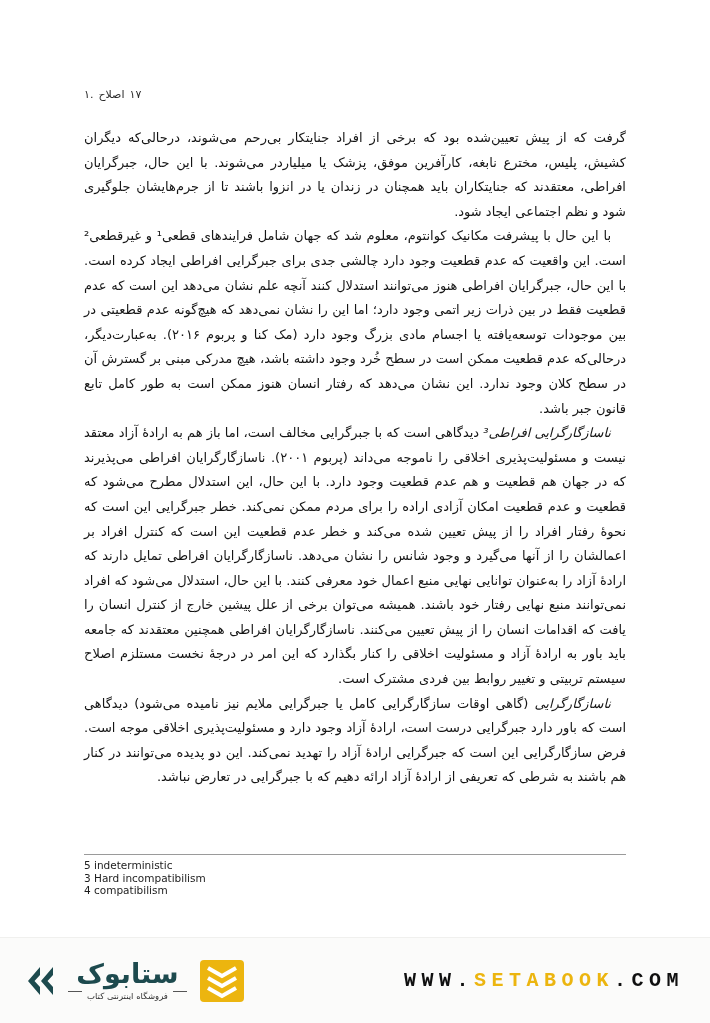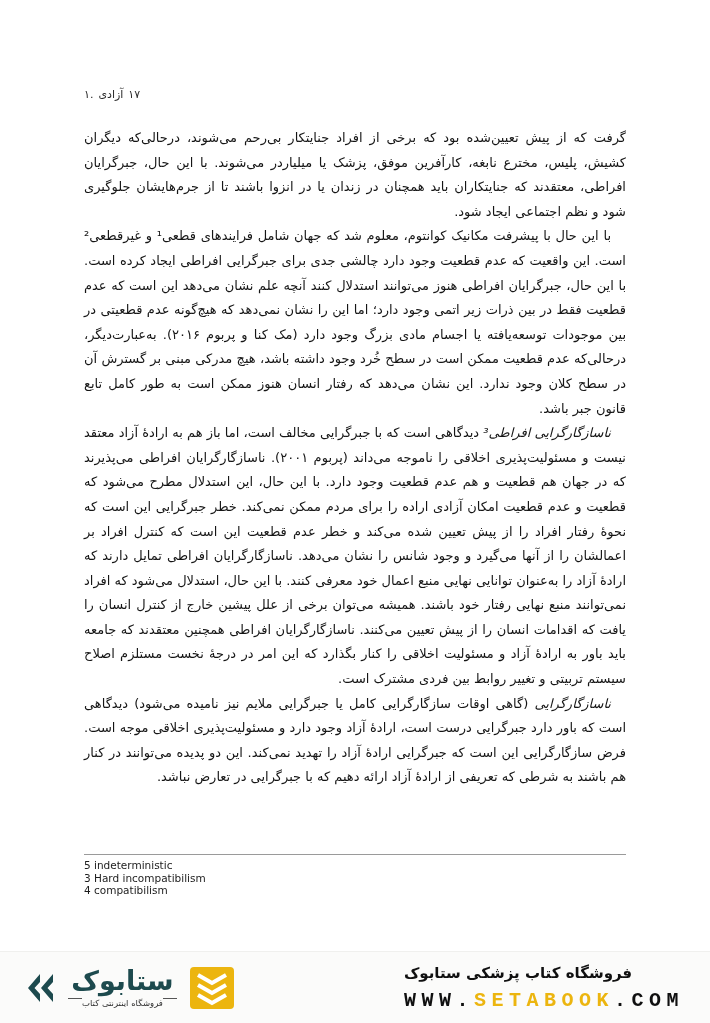--- a/index.html
+++ b/index.html
@@ -59,21 +59,21 @@
     color:#1c1c1c;
   }
   .fn-rule{
     border-top:1px solid #9a9a9a;
     margin-bottom:4px;
   }
   
   .footer{
     position:absolute;
     left:0;right:0;bottom:0;
-    height:72px;
+    height:86px;
     background:#fbfbfa;
     border-top:1px solid #f0f0ee;
     display:flex;
     align-items:center;
     justify-content:space-between;
     padding:0 26px;
   }
   .brand{
     display:flex;
     align-items:center;
@@ -87,20 +87,21 @@
     direction:rtl;
   }
   .brand-name{
     font-size:27px;
     font-weight:bold;
     color:var(--teal);
     line-height:1.05;
   }
   .brand-sub-row{
     display:flex;
+    gap:5px;
     margin-top:2px;
   }
   .brand-sub-row .dash{
     width:14px;height:1px;background:#555;
   }
   .brand-sub{
     font-size:8.5px;
     color:#333;
     letter-spacing:0.5px;
     white-space:nowrap;
@@ -128,21 +129,21 @@
   }
   .store-url .gold{color:var(--gold);}
 </style>
 </head>
 <body>
 
 <div class="page">
 
   <div class="running-head">
     <span>۱.</span>
-    <span>آزادی</span>
+    <span>اصلاح</span>
     <span class="pagenum">۱۷</span>
   </div>
 
   <div class="body-text" id="paragraphs" dir="rtl">
       <p>گرفت که از پیش تعیین‌شده بود که برخی از افراد جنایتکار بی‌رحم می‌شوند، درحالی‌که دیگران کشیش، پلیس، مخترع نابغه، کارآفرین موفق، پزشک یا میلیاردر می‌شوند. با این حال، جبرگرایان افراطی، معتقدند که جنایتکاران باید همچنان در زندان یا در انزوا باشند تا از جرم‌هایشان جلوگیری شود و نظم اجتماعی ایجاد شود.</p>
       <p class="indent">با این حال با پیشرفت مکانیک کوانتوم، معلوم شد که جهان شامل فرایندهای قطعی¹ و غیرقطعی² است. این واقعیت که عدم قطعیت وجود دارد چالشی جدی برای جبرگرایی افراطی ایجاد کرده است. با این حال، جبرگرایان افراطی هنوز می‌توانند استدلال کنند آنچه علم نشان می‌دهد این است که عدم قطعیت فقط در بین ذرات زیر اتمی وجود دارد؛ اما این را نشان نمی‌دهد که هیچ‌گونه عدم قطعیتی در بین موجودات توسعه‌یافته یا اجسام مادی بزرگ وجود دارد (مک کنا و پربوم ۲۰۱۶). به‌عبارت‌دیگر، درحالی‌که عدم قطعیت ممکن است در سطح خُرد وجود داشته باشد، هیچ مدرکی مبنی بر گسترش آن در سطح کلان وجود ندارد. این نشان می‌دهد که رفتار انسان هنوز ممکن است به طور کامل تابع قانون جبر باشد.</p>
       <p class="indent"><em>ناسازگارگرایی افراطی³</em> دیدگاهی است که با جبرگرایی مخالف است، اما باز هم به ارادهٔ آزاد معتقد نیست و مسئولیت‌پذیری اخلاقی را ناموجه می‌داند (پربوم ۲۰۰۱). ناسازگارگرایان افراطی می‌پذیرند که در جهان هم قطعیت و هم عدم قطعیت وجود دارد. با این حال، این استدلال مطرح می‌شود که قطعیت و عدم قطعیت امکان آزادی اراده را برای مردم ممکن نمی‌کند. خطر جبرگرایی این است که نحوهٔ رفتار افراد را از پیش تعیین شده می‌کند و خطر عدم قطعیت این است که کنترل افراد بر اعمالشان را از آنها می‌گیرد و وجود شانس را نشان می‌دهد. ناسازگارگرایان افراطی تمایل دارند که ارادهٔ آزاد را به‌عنوان توانایی نهایی منبع اعمال خود معرفی کنند. با این حال، استدلال می‌شود که افراد نمی‌توانند منبع نهایی رفتار خود باشند. همیشه می‌توان برخی از علل پیشین خارج از کنترل انسان را یافت که اقدامات انسان را از پیش تعیین می‌کنند. ناسازگارگرایان افراطی همچنین معتقدند که جامعه باید باور به ارادهٔ آزاد و مسئولیت اخلاقی را کنار بگذارد که این امر در درجهٔ نخست مستلزم اصلاح سیستم تربیتی و تغییر روابط بین فردی مشترک است.</p>
       <p class="indent"><em>ناسازگارگرایی</em> (گاهی اوقات سازگارگرایی کامل یا جبرگرایی ملایم نیز نامیده می‌شود) دیدگاهی است که باور دارد جبرگرایی درست است، ارادهٔ آزاد وجود دارد و مسئولیت‌پذیری اخلاقی موجه است. فرض سازگارگرایی این است که جبرگرایی ارادهٔ آزاد را تهدید نمی‌کند. این دو پدیده می‌توانند در کنار هم باشند به شرطی که تعریفی از ارادهٔ آزاد ارائه دهیم که با جبرگرایی در تعارض نباشد.</p>
     </div>
 
@@ -176,19 +177,18 @@
         <svg width="46" height="44" viewBox="0 0 46 44" aria-hidden="true">
           <rect x="1" y="1" width="44" height="42" rx="4" fill="#ecb50f"></rect>
           <path d="M9 9 L23 17 L37 9" stroke="#ffffff" stroke-width="4" fill="none"></path>
           <path d="M9 19 L23 27 L37 19" stroke="#ffffff" stroke-width="4" fill="none"></path>
           <path d="M9 29 L23 37 L37 29" stroke="#ffffff" stroke-width="4" fill="none"></path>
         </svg>
       </span>
     </div>
 
     <div class="store">
-      <span class="store-title">فروشگاه کتاب پزشکی ستابوک</span>
       <span class="store-url"><span>WWW.</span><span class="gold">SETABOOK</span><span>.COM</span></span>
     </div>
 
   </div>
 
 </div>
 
 </body></html>

